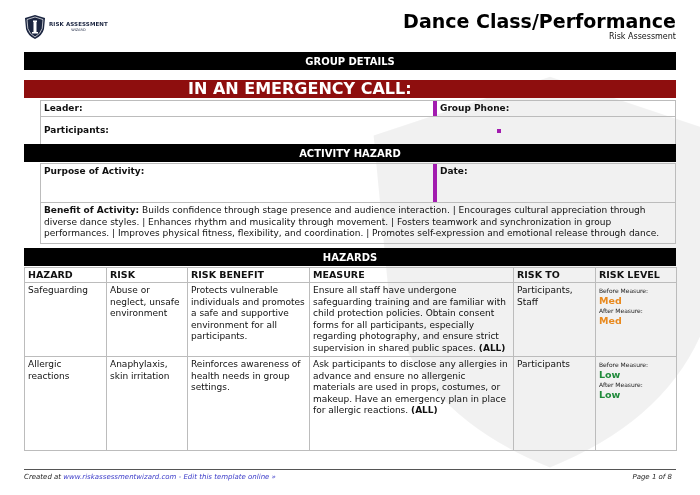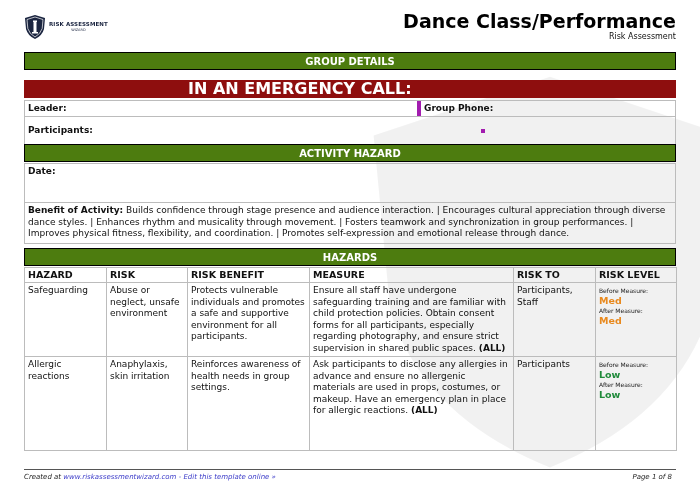--- a/index.html
+++ b/index.html
@@ -16,28 +16,28 @@
     .logo svg { width: 22px; height: 26px; }
     .logo-text { margin-left: 3px; line-height: 1; }
     .logo-text .l1 { font-size: 5.5px; font-weight: bold; color: #1b2540; letter-spacing: 0.1px; }
     .logo-text .l2 { font-size: 3.5px; color: #1b2540; text-align: center; margin-top: 1px; }
     .title-block { position: absolute; right: 0; top: 0; text-align: right; }
     .title { font-size: 19px; font-weight: bold; color: #000; line-height: 22px; }
     .subtitle { font-size: 8px; color: #111; line-height: 10px; }
 
     .section { position: absolute; left: 24px; width: 652px; }
     .bar-black {
-      background: #4d7c0f; color: #fff; font-weight: bold; font-size: 10px;
+      background: #000000; color: #fff; font-weight: bold; font-size: 10px;
       text-align: center; height: 18px; line-height: 18px; border: 1px solid #000;
     }
     .bar-red {
       background: #8e0e0e; color: #fff; font-weight: bold; font-size: 16px;
       height: 18px; line-height: 18px; padding-left: 164px; margin-top: 10px;
     }
-    .grid { border: 1px solid #bcbcbc; border-top: none; }
+    .grid { border: 1px solid #bcbcbc; border-top: none; margin-left: 16px; }
     .row { display: flex; border-top: 1px solid #bcbcbc; }
     .cell { padding: 2px 3px; font-size: 9px; border-left: 4px solid #a21caf; line-height: 11.5px; }
     .cell:first-child { border-left: none; }
     .lbl { font-weight: bold; }
 
     table.hz { width: 652px; border-collapse: collapse; table-layout: fixed; }
     table.hz th, table.hz td {
       border: 1px solid #bcbcbc; padding: 2px 3px; vertical-align: top;
       font-size: 9px; line-height: 11.5px; text-align: left;
     }
@@ -99,20 +99,24 @@
       </div>
       <div class="cell" style="flex:1;"></div>
     </div>
   </div>
 </div>
 
 <div class="section" style="top:144px;">
   <div class="bar-black">ACTIVITY HAZARD</div>
   <div class="grid" style="margin-top:1px;">
     <div class="row" style="height:39px;">
+      <div class="cell" style="width:392px;">
+        <span class="lbl">Purpose of Activity:</span>
+        <span></span>
+      </div>
       <div class="cell" style="flex:1;">
         <span class="lbl">Date:</span>
         <span></span>
       </div>
     </div>
     <div class="row">
       <div class="cell" style="flex:1; padding:2px 3px 3px;">
         <span class="lbl">Benefit of Activity:</span><span> Builds confidence through stage presence and audience interaction. | Encourages cultural appreciation through diverse dance styles. | Enhances rhythm and musicality through movement. | Fosters teamwork and synchronization in group performances. | Improves physical fitness, flexibility, and coordination. | Promotes self-expression and emotional release through dance.</span>
       </div>
     </div>

